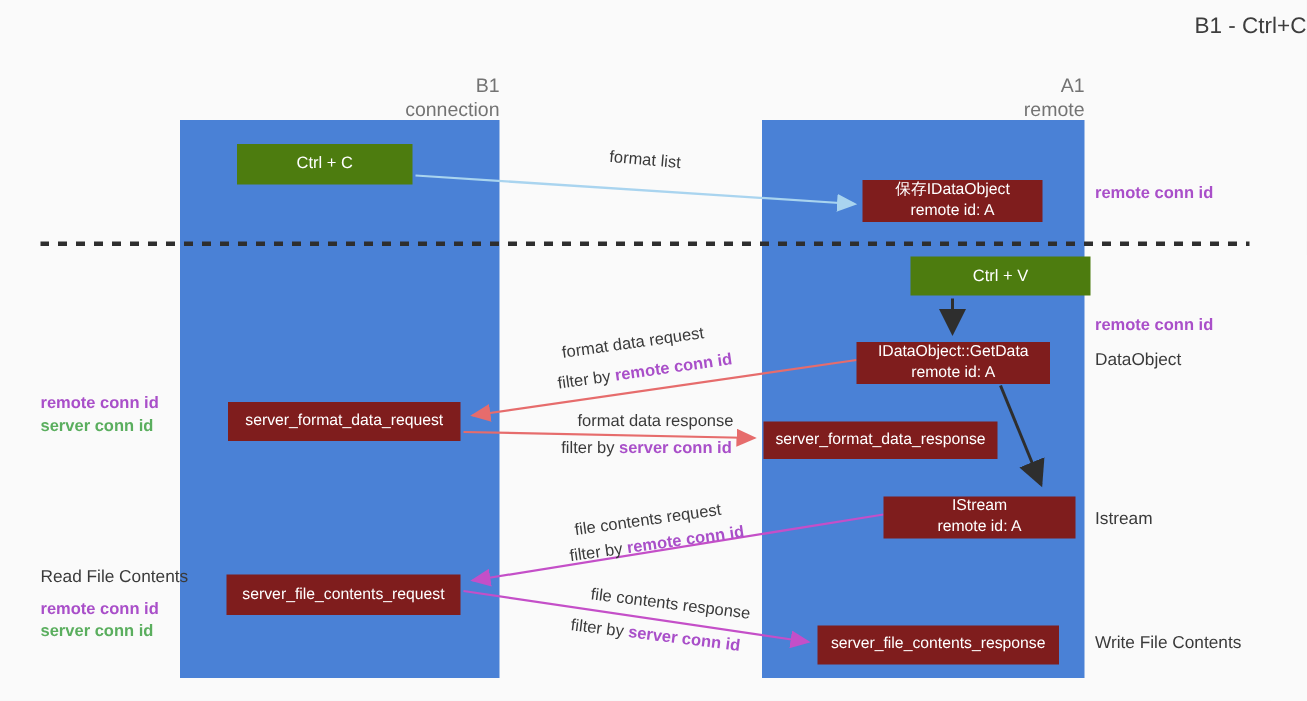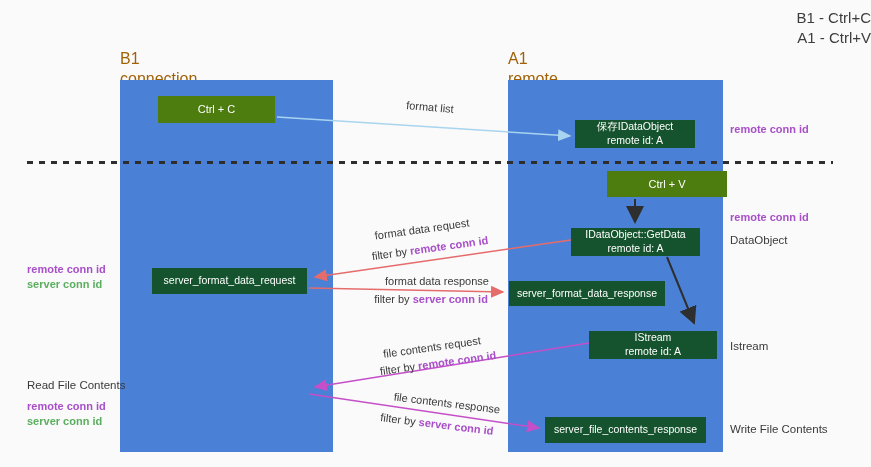--- a/index.html
+++ b/index.html
@@ -11,57 +11,56 @@
     position:relative;
     width:871px;height:467px;
     background:#fafafa;
     overflow:hidden;
   }
   .title{
     position:absolute;left:0;top:8px;width:871px;
     text-align:right;font-size:15px;color:#3d3d3d;line-height:1.3;
   }
   .colhead{
-    position:absolute;top:49px;text-align:left;
-    font-size:16px;color:#a16207;line-height:1.25;
+    position:absolute;top:49px;text-align:right;
+    font-size:13px;color:#737373;line-height:1.25;
   }
   .column{
     position:absolute;top:80px;height:372px;
     background:#4a81d6;
   }
   .dashline{
     position:absolute;left:27px;top:161px;width:806px;height:3px;
     background:repeating-linear-gradient(90deg,#2e2e2e 0 6px,transparent 6px 12px);
   }
   .overlay{position:absolute;left:0;top:0;pointer-events:none;}
   .box{
     position:absolute;display:flex;align-items:center;justify-content:center;
     text-align:center;color:#ffffff;font-size:10.5px;line-height:1.3;
     white-space:nowrap;
   }
-  .orange{background:#14532d;}
+  .orange{background:#7f1d1d;}
   .greenbox{background:#4d7c0f;font-size:11px;}
   .lbl{position:absolute;font-size:11px;white-space:nowrap;}
   .purple{color:#a94fc9;font-weight:bold;}
   .greenlbl{color:#5aae5e;font-weight:bold;}
   .dark{color:#3a3a3a;font-size:11.5px;}
   .alab{
     position:absolute;font-size:11px;color:#3a3a3a;white-space:nowrap;
     transform:translate(-50%,-50%) rotate(var(--r,0deg));
   }
   .alab .flt{color:#a94fc9;font-weight:bold;}
 </style>
 </head>
 <body>
 
 <div class="canvas">
 
   <div class="title">
     <div>B1 - Ctrl+C</div>
-    <div>A1 - Ctrl+V</div>
   </div>
 
   <div class="colhead" style="left:120px;width:213px;">
     <div>B1</div>
     <div>connection</div>
   </div>
   <div class="colhead" style="left:508px;width:215px;">
     <div>A1</div>
     <div>remote</div>
   </div>
@@ -119,20 +118,23 @@
   </div>
   <div class="box orange" style="left:509px;top:281px;width:156px;height:25px;">
     <span>server_format_data_response</span>
   </div>
   <div class="box orange" style="left:589px;top:331px;width:128px;height:28px;">
     <div>
       <div>IStream</div>
       <div>remote id: A</div>
     </div>
   </div>
+  <div class="box orange" style="left:151px;top:383px;width:156px;height:27px;">
+    <span>server_file_contents_request</span>
+  </div>
   <div class="box orange" style="left:545px;top:417px;width:161px;height:26px;">
     <span>server_file_contents_response</span>
   </div>
 
   <div class="alab" style="left:430px;top:107px;--r:5deg;">
     <span>format list</span>
   </div>
   <div class="alab" style="left:422px;top:229px;--r:-8deg;">
     <span>format data request</span>
   </div>

